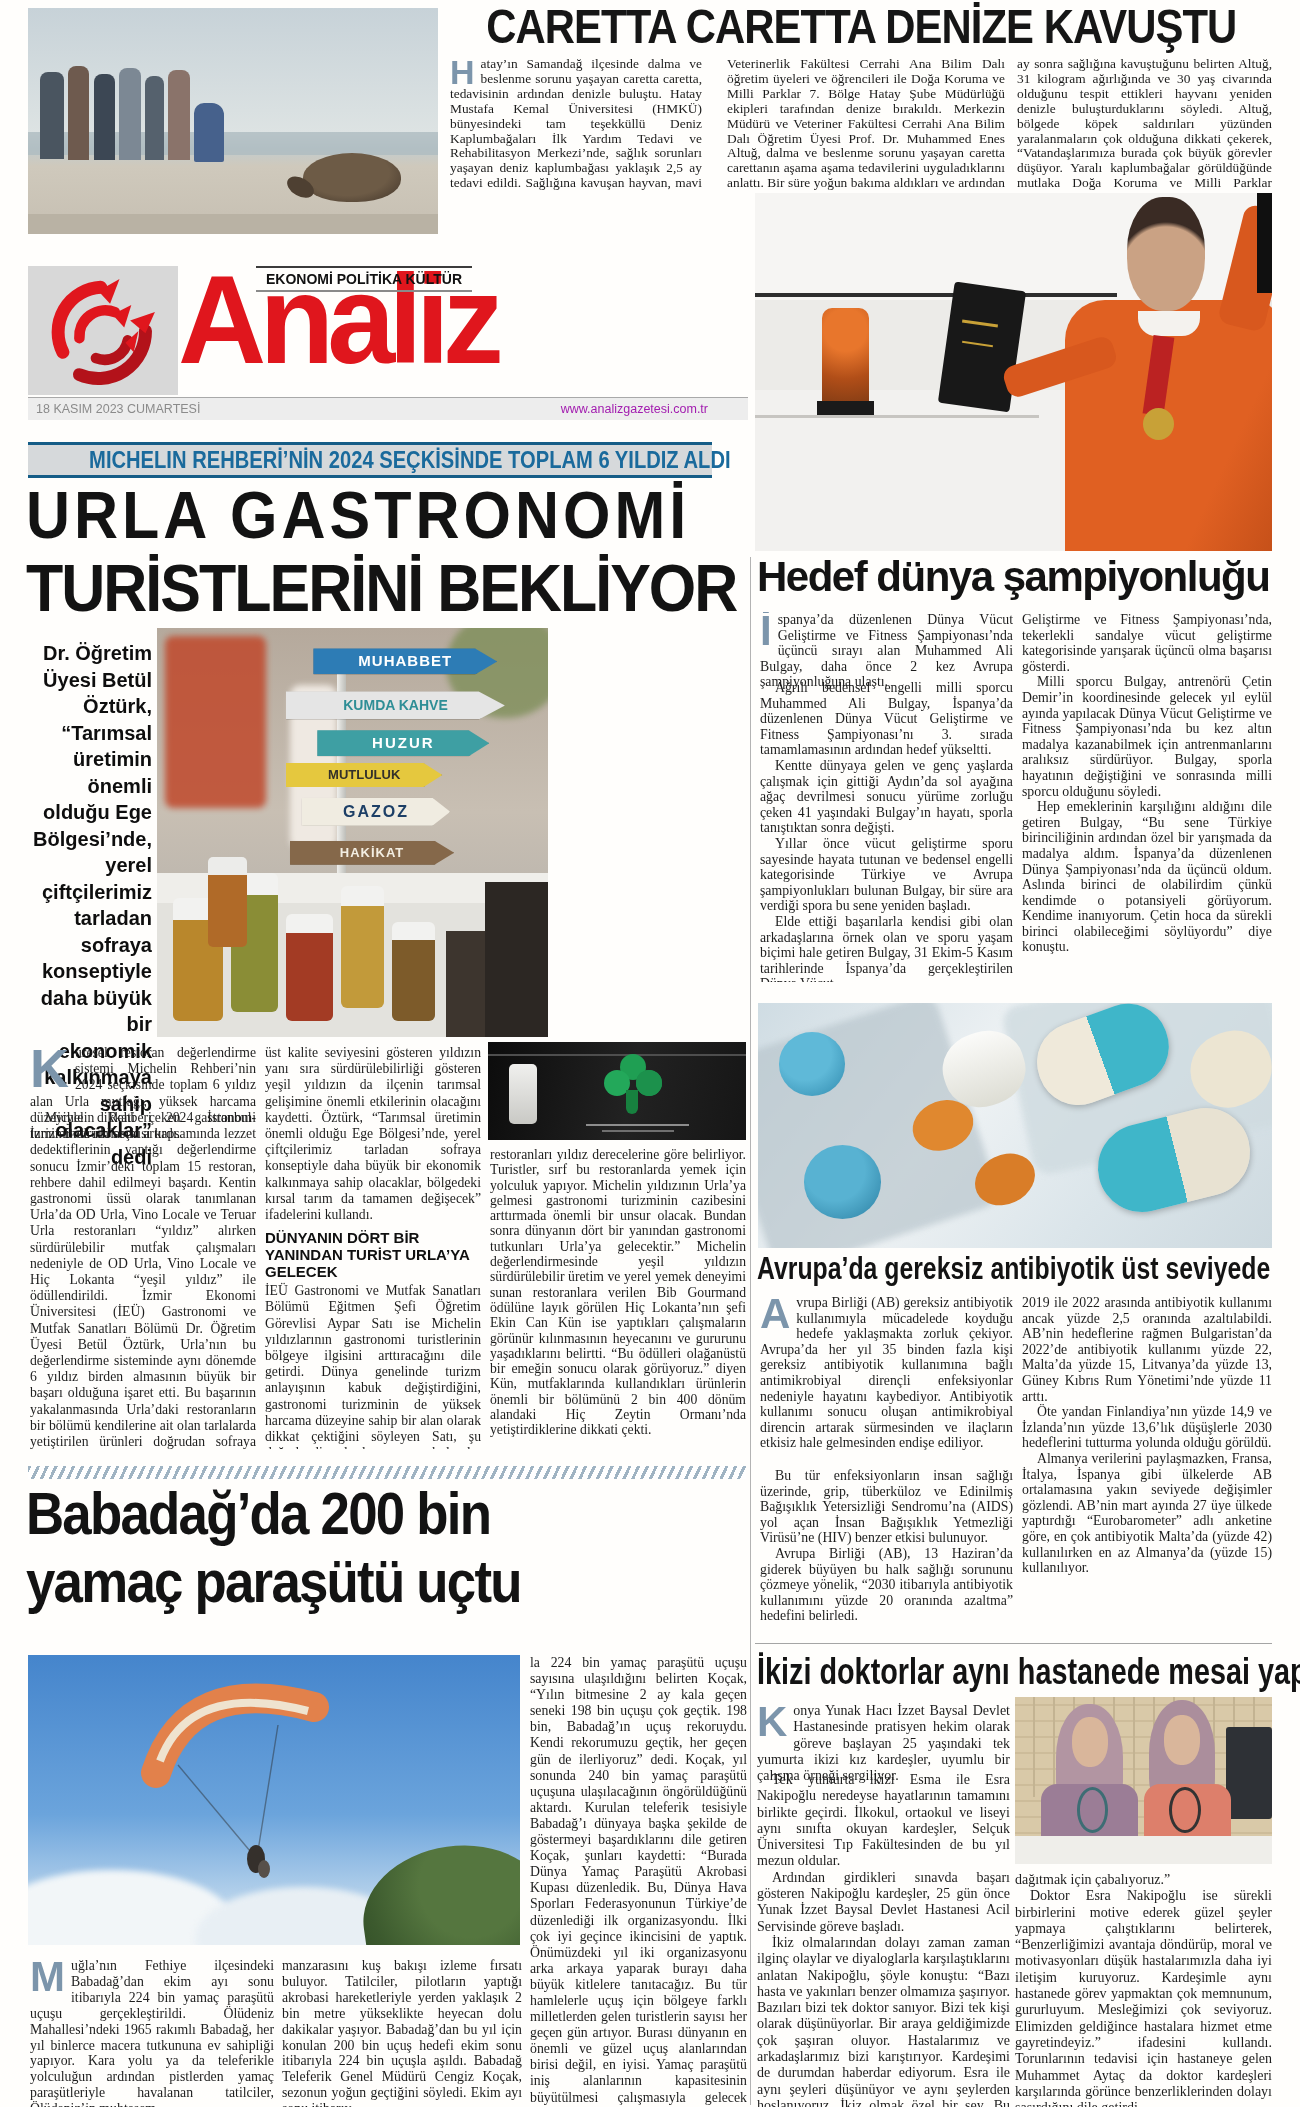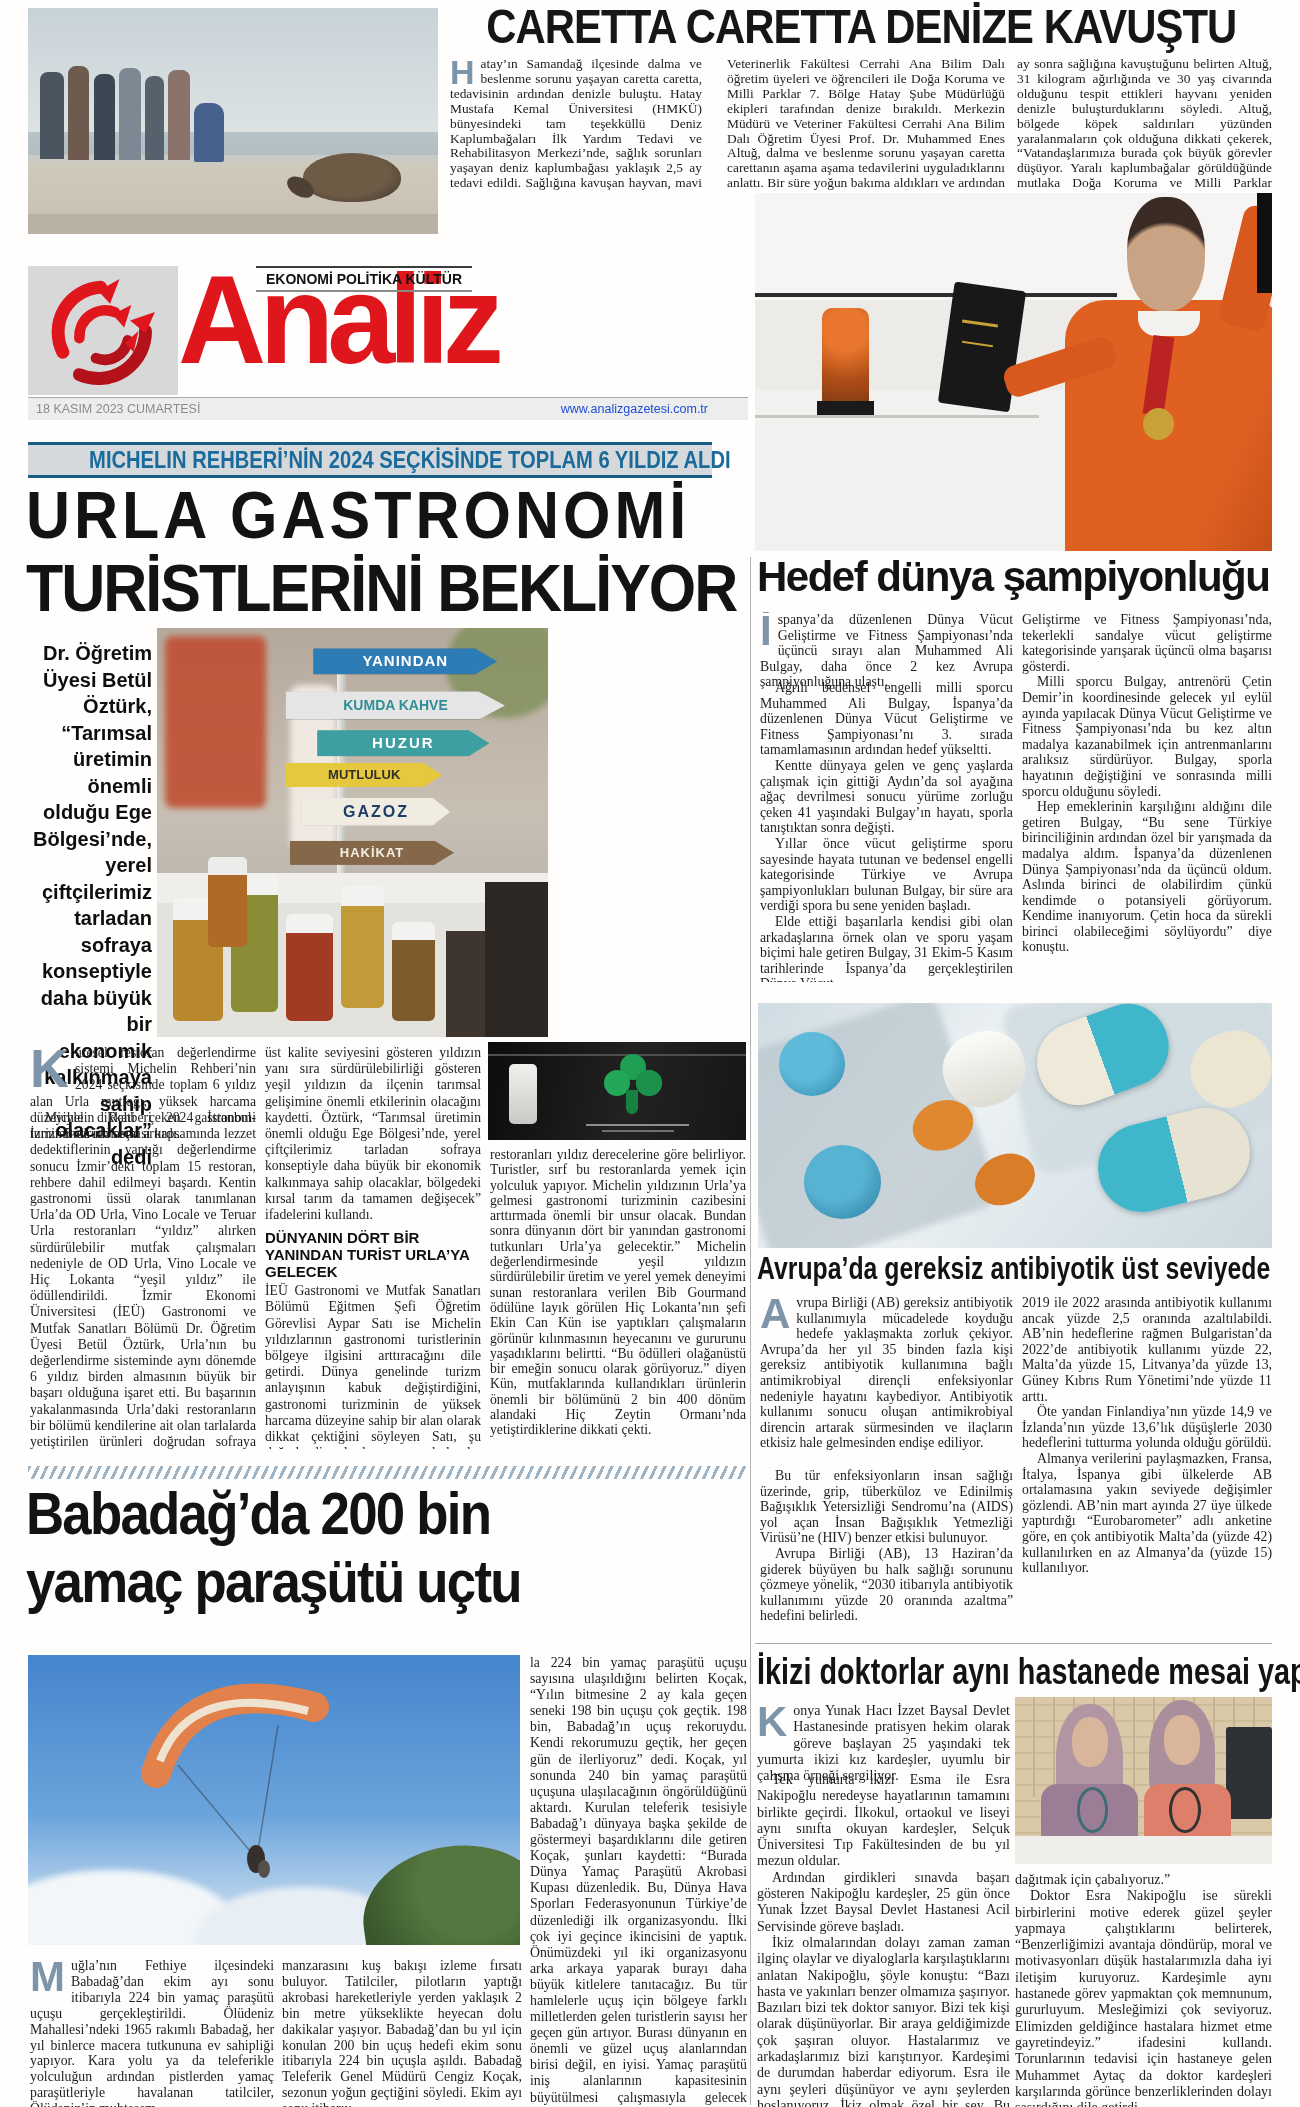--- a/index.html
+++ b/index.html
@@ -33,21 +33,21 @@
   .paper-title{left:178px;top:250px;width:380px;height:150px;margin:0;
       font-family:"Liberation Sans",sans-serif;font-weight:bold;font-size:126px;line-height:140px;
       color:#e0161d;letter-spacing:-7px;}
   .paper-title .cond{transform:scaleX(.97);transform-origin:left;}
   .kicker-box{left:256px;top:266px;width:216px;border-top:2px solid #3c3c3c;border-bottom:2px solid #8a8a8a;
       padding:3px 0;text-align:center;font-family:"Liberation Sans",sans-serif;font-weight:bold;
       font-size:14px;color:#111;background:transparent;z-index:3;}
   .date-band{left:28px;top:397px;width:720px;height:22px;background:#ededed;border-top:1px solid #a9a9a9;
       font-family:"Liberation Sans",sans-serif;font-size:12.5px;color:#8b8b8b;line-height:22px;}
   .date-band .date{position:absolute;left:8px;top:0;}
-  .date-band .site{position:absolute;right:40px;top:0;color:#1d4ed8;}
+  .date-band .site{position:absolute;right:40px;top:0;color:#a21caf;}
   
   .mich-banner{left:28px;top:442px;width:684px;height:30px;background:#d6d9db;
       border-top:3px solid #155d87;border-bottom:3px solid #155d87;text-align:center;
       font-family:"Liberation Sans",sans-serif;font-weight:bold;font-size:24px;line-height:30px;color:#1a6a9c;}
   .mich-banner .cond{transform:scaleX(.84);transform-origin:center;}
   .urla-headline{left:26px;top:476px;width:720px;margin:0;color:#131313;
       font-family:"Liberation Sans",sans-serif;font-weight:bold;font-size:61px;line-height:73px;}
   .urla-headline .l1{display:block;letter-spacing:4px;transform:scaleY(1.08);transform-origin:top left;}
   .urla-headline .l2{display:block;letter-spacing:-2px;transform:scaleY(1.08);transform-origin:top left;}
   .pull-quote{left:28px;top:640px;width:124px;height:400px;text-align:right;
@@ -165,21 +165,21 @@
     <span class="l2">TURİSTLERİNİ BEKLİYOR</span>
   </h2>
   <div class="abs pull-quote">Dr. Öğretim Üyesi Betül Öztürk, “Tarımsal üretimin önemli olduğu Ege Bölgesi’nde, yerel çiftçilerimiz tarladan sofraya konseptiyle daha büyük bir ekonomik kalkınmaya sahip olacaklar” dedi</div>
 
   <div class="photo signs-photo">
     <div class="sky" style="background:linear-gradient(#b5a99c 0%,#c8bfb3 45%,#b7b2ab 75%,#a8a49e 100%);"></div>
     <div class="shape blur" style="left:2%;top:2%;width:26%;height:42%;background:#c0492c;border-radius:8px;opacity:.85;"></div>
     <div class="shape blur" style="right:-4%;top:-4%;width:30%;height:26%;background:#7f8f5a;border-radius:50%;opacity:.8;"></div>
     <div class="shape blur" style="left:34%;top:14%;width:12%;height:40%;background:#efe9e2;border-radius:10px;"></div>
     <div class="shape" style="left:46%;top:6%;width:9px;height:94%;background:linear-gradient(90deg,#efefec,#bdbdb8);"></div>
-    <div class="sign" style="left:40%;top:5%;width:47%;height:26px;background:#2d7cb5;color:#fff;font-size:15px;line-height:26px;letter-spacing:1px;">YANINDAN</div>
+    <div class="sign" style="left:40%;top:5%;width:47%;height:26px;background:#2d7cb5;color:#fff;font-size:15px;line-height:26px;letter-spacing:1px;">MUHABBET</div>
     <div class="sign" style="left:33%;top:15.5%;width:56%;height:28px;background:#e5e5e5;color:#2f8e96;font-size:14px;line-height:28px;">KUMDA KAHVE</div>
     <div class="sign" style="left:41%;top:25%;width:44%;height:26px;background:#3e9fa3;color:#fff;font-size:15px;line-height:26px;letter-spacing:2px;">HUZUR</div>
     <div class="sign" style="left:33%;top:33%;width:40%;height:24px;background:#e5c83e;color:#33302a;font-size:13px;line-height:24px;">MUTLULUK</div>
     <div class="sign" style="left:37%;top:41.5%;width:38%;height:28px;background:#f0ece1;color:#1d3f66;font-size:16px;line-height:28px;letter-spacing:2px;">GAZOZ</div>
     <div class="sign" style="left:34%;top:52%;width:42%;height:24px;background:#85684a;color:#f3eee2;font-size:13px;line-height:24px;letter-spacing:1px;">HAKİKAT</div>
     <div class="shape" style="left:0;bottom:0;width:100%;height:40%;background:linear-gradient(#efeeea 0 18%,#e3e2dd 18% 100%);"></div>
 
     <div class="shape" style="left:4%;bottom:4%;width:13%;height:30%;background:linear-gradient(#f2f2f0 0 18%,#b9872c 18% 100%);border-radius:6px;"></div>
     <div class="shape" style="left:19%;bottom:6%;width:12%;height:34%;background:linear-gradient(#f2f2f0 0 16%,#8a8d36 16% 100%);border-radius:6px;"></div>
     <div class="shape" style="left:33%;bottom:4%;width:12%;height:26%;background:linear-gradient(#f2f2f0 0 18%,#a33b24 18% 100%);border-radius:6px;"></div>

